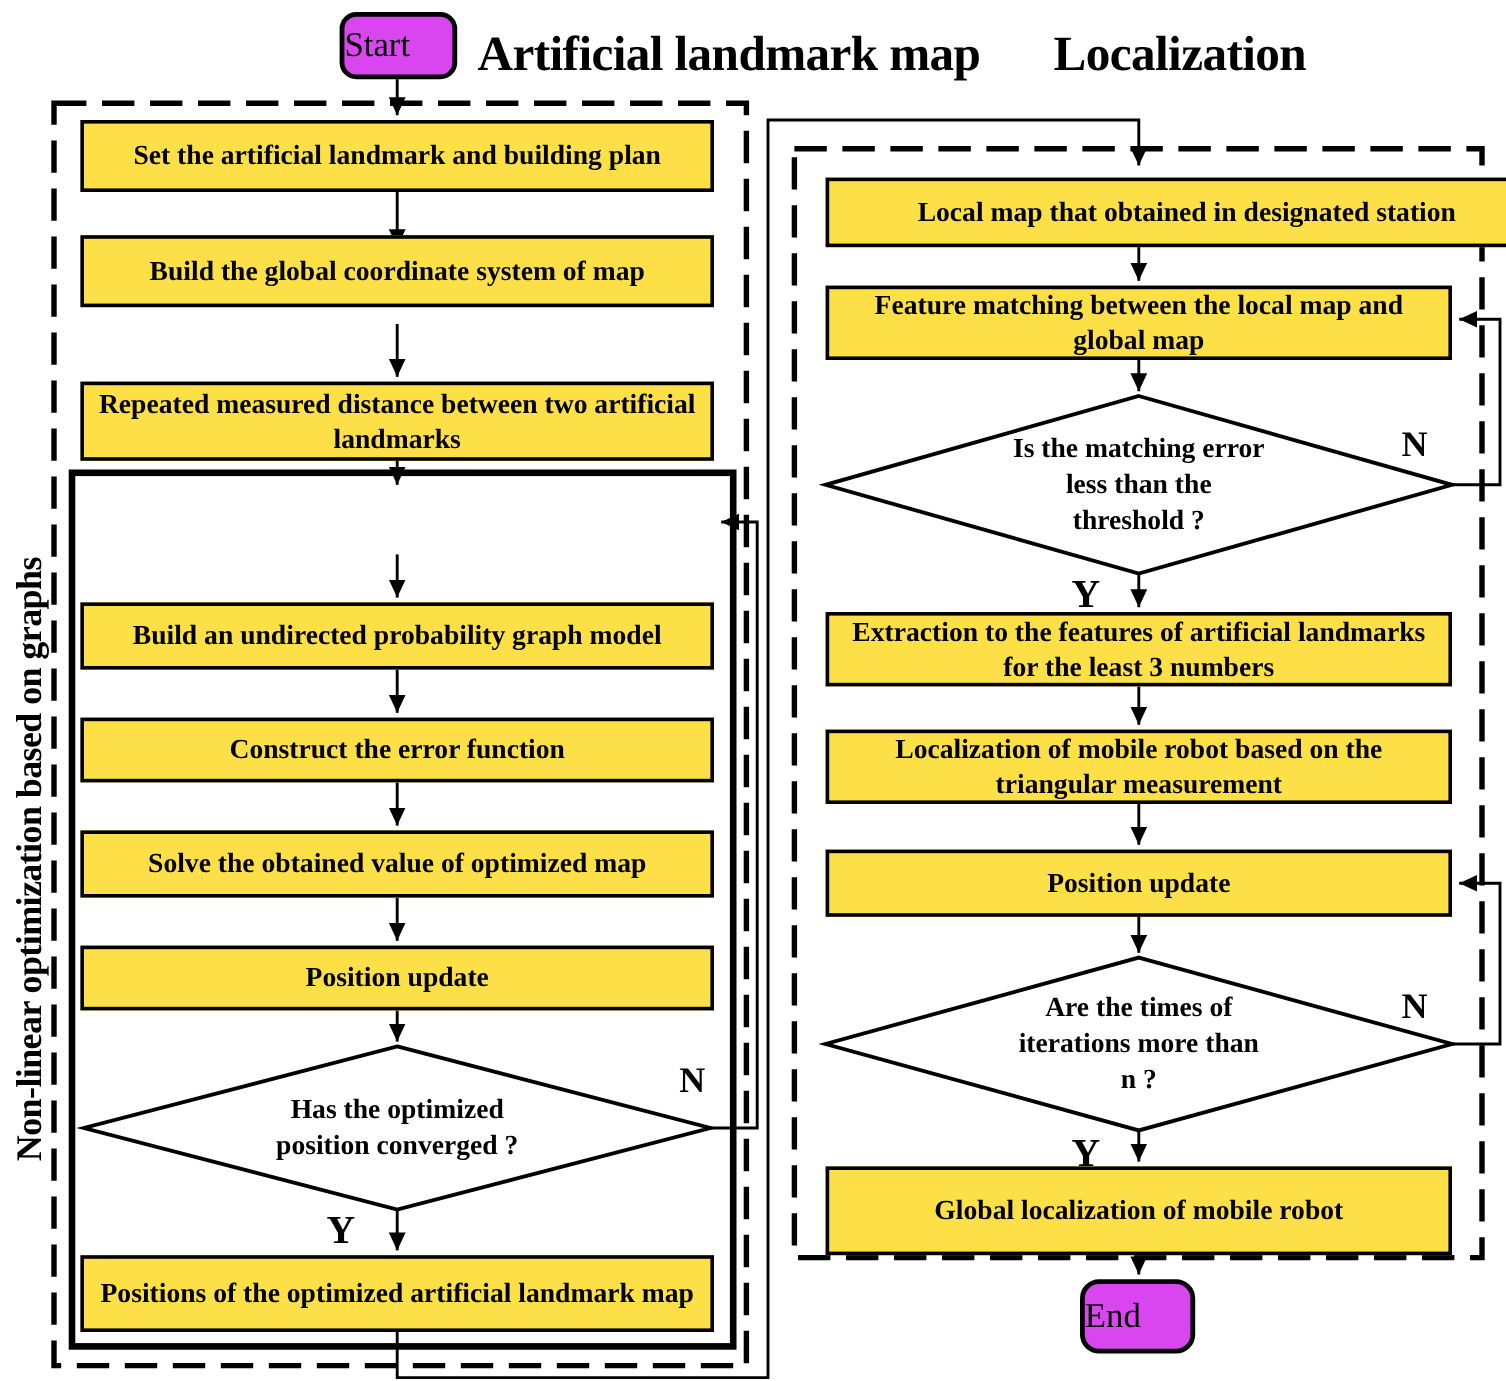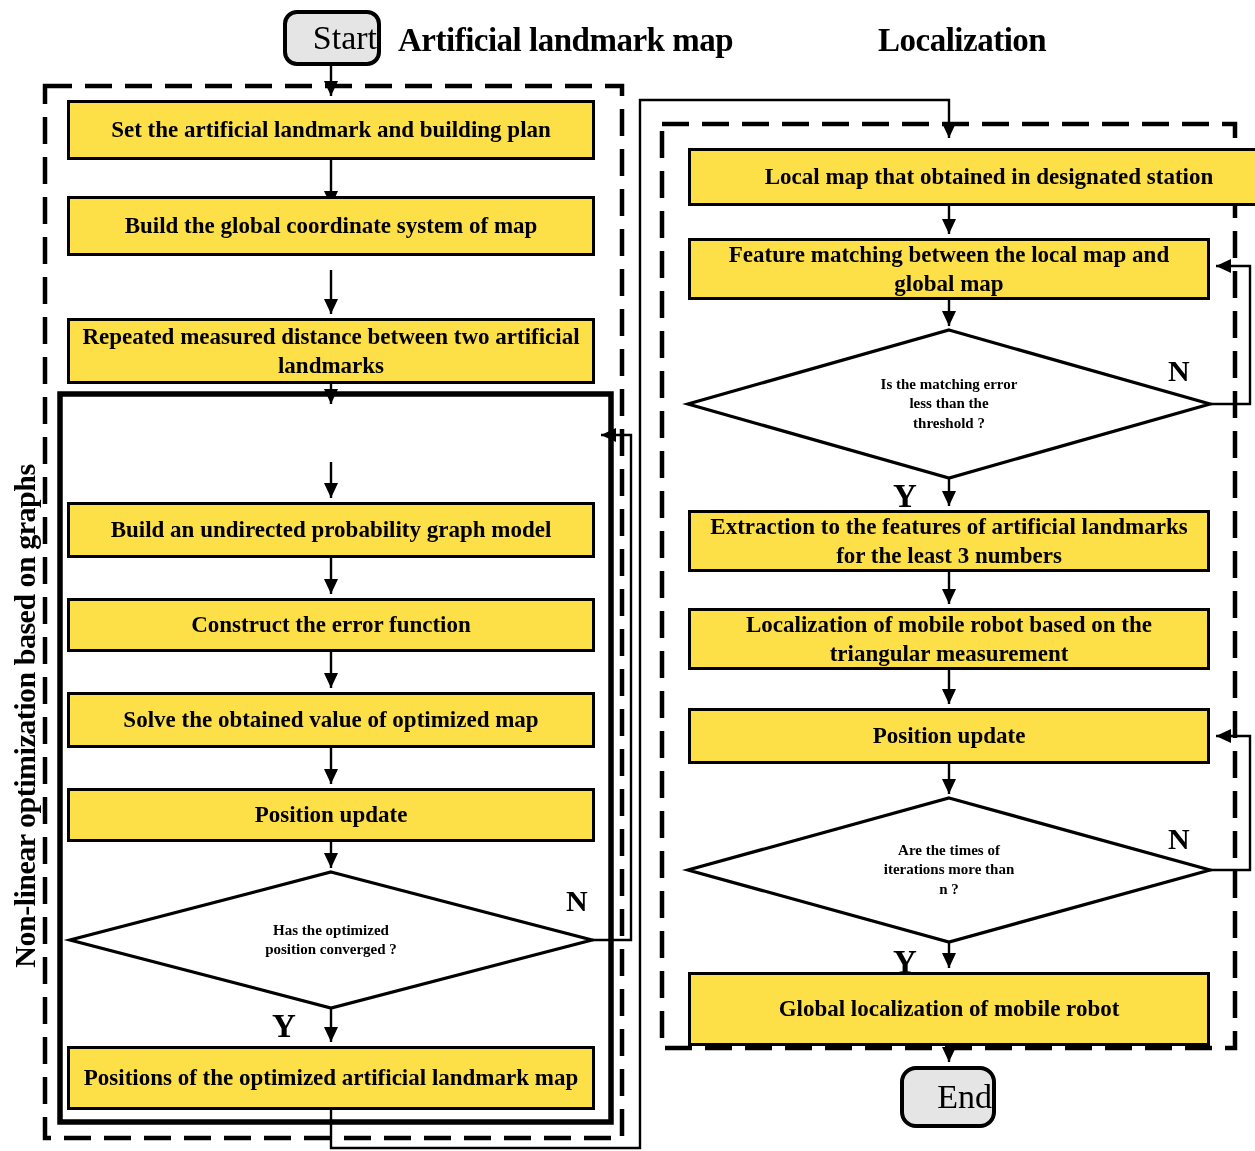--- a/index.html
+++ b/index.html
@@ -8,34 +8,34 @@
     font-family:"Liberation Serif","DejaVu Serif",serif;color:#000;
     overflow:hidden;
   }
   svg.overlay{position:absolute;left:0;top:0;width:1255px;height:1151px;}
   .pbox{
     position:absolute;border:3px solid #000;background:#fde047;
     display:flex;align-items:center;justify-content:center;text-align:center;
     font-weight:700;font-size:23px;line-height:1.28;padding:0 10px;box-sizing:border-box;
   }
   .terminal{
-    position:absolute;border:4px solid #000;border-radius:14px;background:#e5e5e5;
-    display:flex;align-items:center;justify-content:flex-end;
-    font-weight:400;font-size:34px;box-sizing:border-box;
+    position:absolute;border:4px solid #000;border-radius:14px;background:#d946ef;
+    display:flex;align-items:center;justify-content:flex-start;
+    font-weight:400;font-size:29px;box-sizing:border-box;
   }
   .dtext{
     position:absolute;display:flex;flex-direction:column;align-items:center;justify-content:center;
-    text-align:center;font-weight:700;font-size:15px;line-height:1.3;
+    text-align:center;font-weight:700;font-size:23px;line-height:1.3;
   }
   .dtext span{display:block;}
   .branch{
     position:absolute;font-weight:700;font-size:30px;line-height:1;
   }
   .fig-title{
-    position:absolute;font-weight:700;font-size:33px;line-height:1;letter-spacing:-0.5px;white-space:nowrap;
+    position:absolute;font-weight:700;font-size:41px;line-height:1;letter-spacing:-0.5px;white-space:nowrap;
   }
   .vlabel{
     position:absolute;left:2px;top:1042px;width:652px;height:46px;
     transform-origin:0 0;transform:rotate(-90deg);
     text-align:center;line-height:46px;font-weight:700;font-size:30px;white-space:nowrap;letter-spacing:-0.5px;
   }
 </style>
 </head>
 <body>
 

